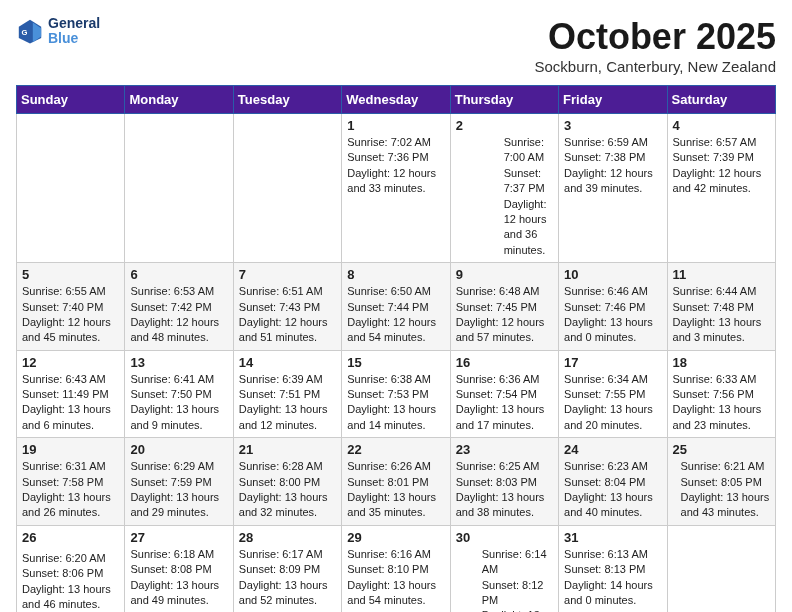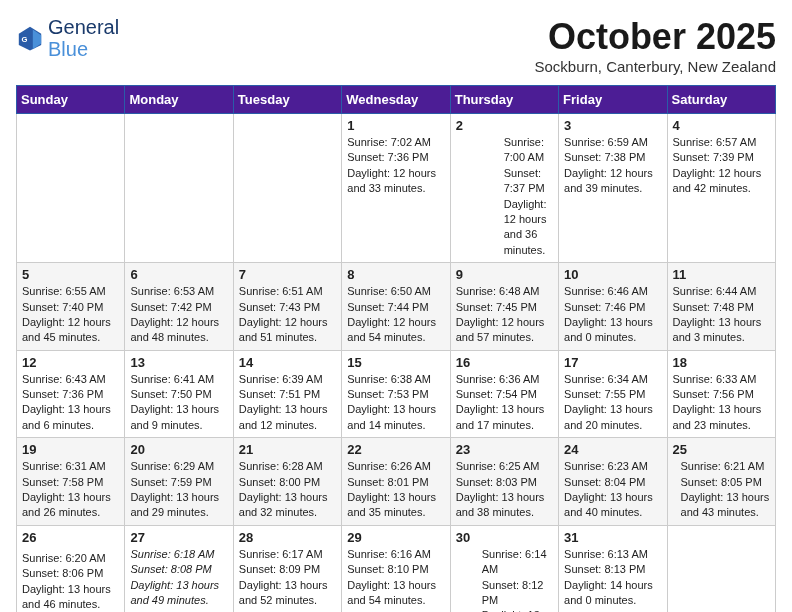--- a/index.html
+++ b/index.html
@@ -15,22 +15,22 @@
       justify-content: space-between;
       align-items: flex-start;
       margin-bottom: 10px;
     }
     .logo {
       display: flex;
       align-items: center;
       gap: 4px;
     }
     .logo-text {
-      font-size: 20px;
-      font-weight: normal;
+      font-size: 14px;
+      font-weight: bold;
       color: #1a3a6b;
       line-height: 1.1;
     }
     .logo-icon {
       width: 28px;
       height: 28px;
     }
     .title-block {
       text-align: right;
     }
@@ -199,21 +199,21 @@
           <div class="day-info" style="white-space: pre-line;">Sunrise: 6:44 AM
 Sunset: 7:48 PM
 Daylight: 13 hours
 and 3 minutes.</div>
         </td>
       </tr>
       <tr>
         <td>
           <span class="day-num">12</span>
           <div class="day-info" style="white-space: pre-line;">Sunrise: 6:43 AM
-Sunset: 7:36 PM
+Sunset: 11:49 PM
 Daylight: 13 hours
 and 6 minutes.</div>
         </td>
         <td>
           <span class="day-num">13</span>
           <div class="day-info" style="white-space: pre-line;">Sunrise: 6:41 AM
 Sunset: 7:50 PM
 Daylight: 13 hours
 and 9 minutes.</div>
         </td>
@@ -307,21 +307,21 @@
       <tr>
         <td>
           <span class="day-num">26</span>
           <div class="day-info" style="white-space: pre-line; margin-top: 6px;">Sunrise: 6:20 AM
 Sunset: 8:06 PM
 Daylight: 13 hours
 and 46 minutes.</div>
         </td>
         <td>
           <span class="day-num">27</span>
-          <div class="day-info" style="white-space: pre-line; font-style: italic;">Sunrise: 6:18 AM
+          <div class="day-info" style="white-space: pre-line;">Sunrise: 6:18 AM
 Sunset: 8:08 PM
 Daylight: 13 hours
 and 49 minutes.</div>
         </td>
         <td>
           <span class="day-num">28</span>
           <div class="day-info" style="white-space: pre-line;">Sunrise: 6:17 AM
 Sunset: 8:09 PM
 Daylight: 13 hours
 and 52 minutes.</div>

